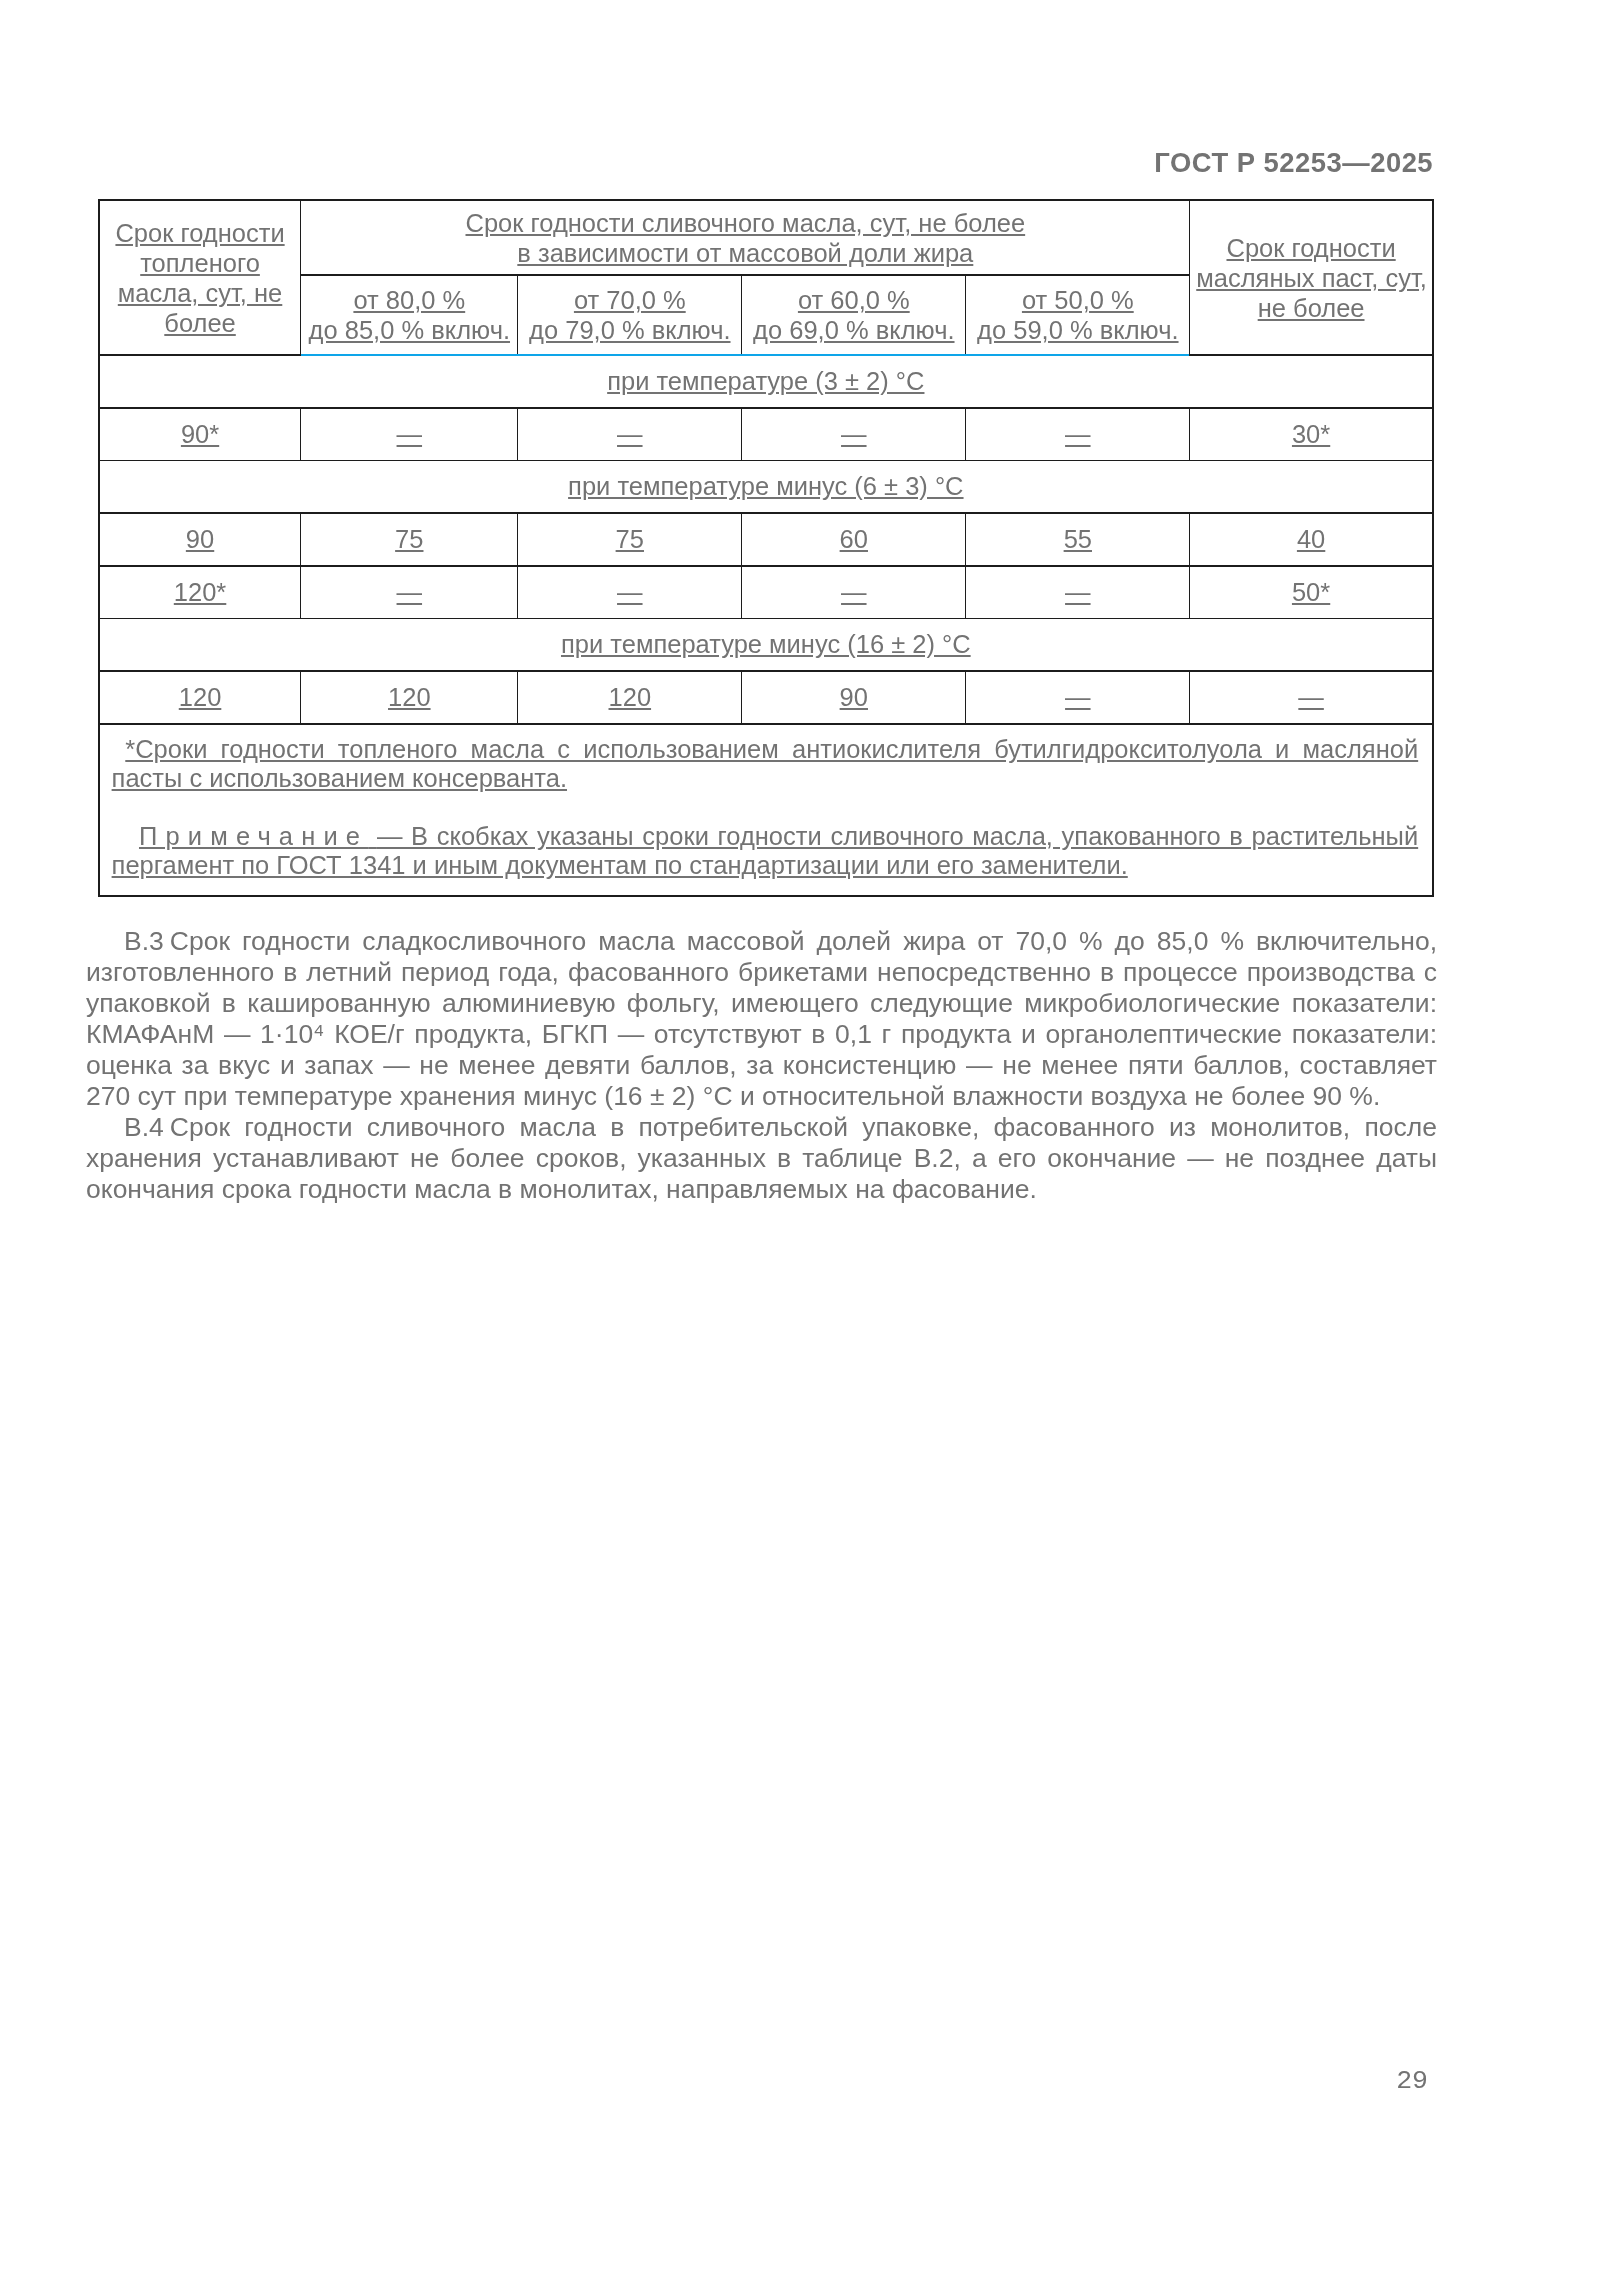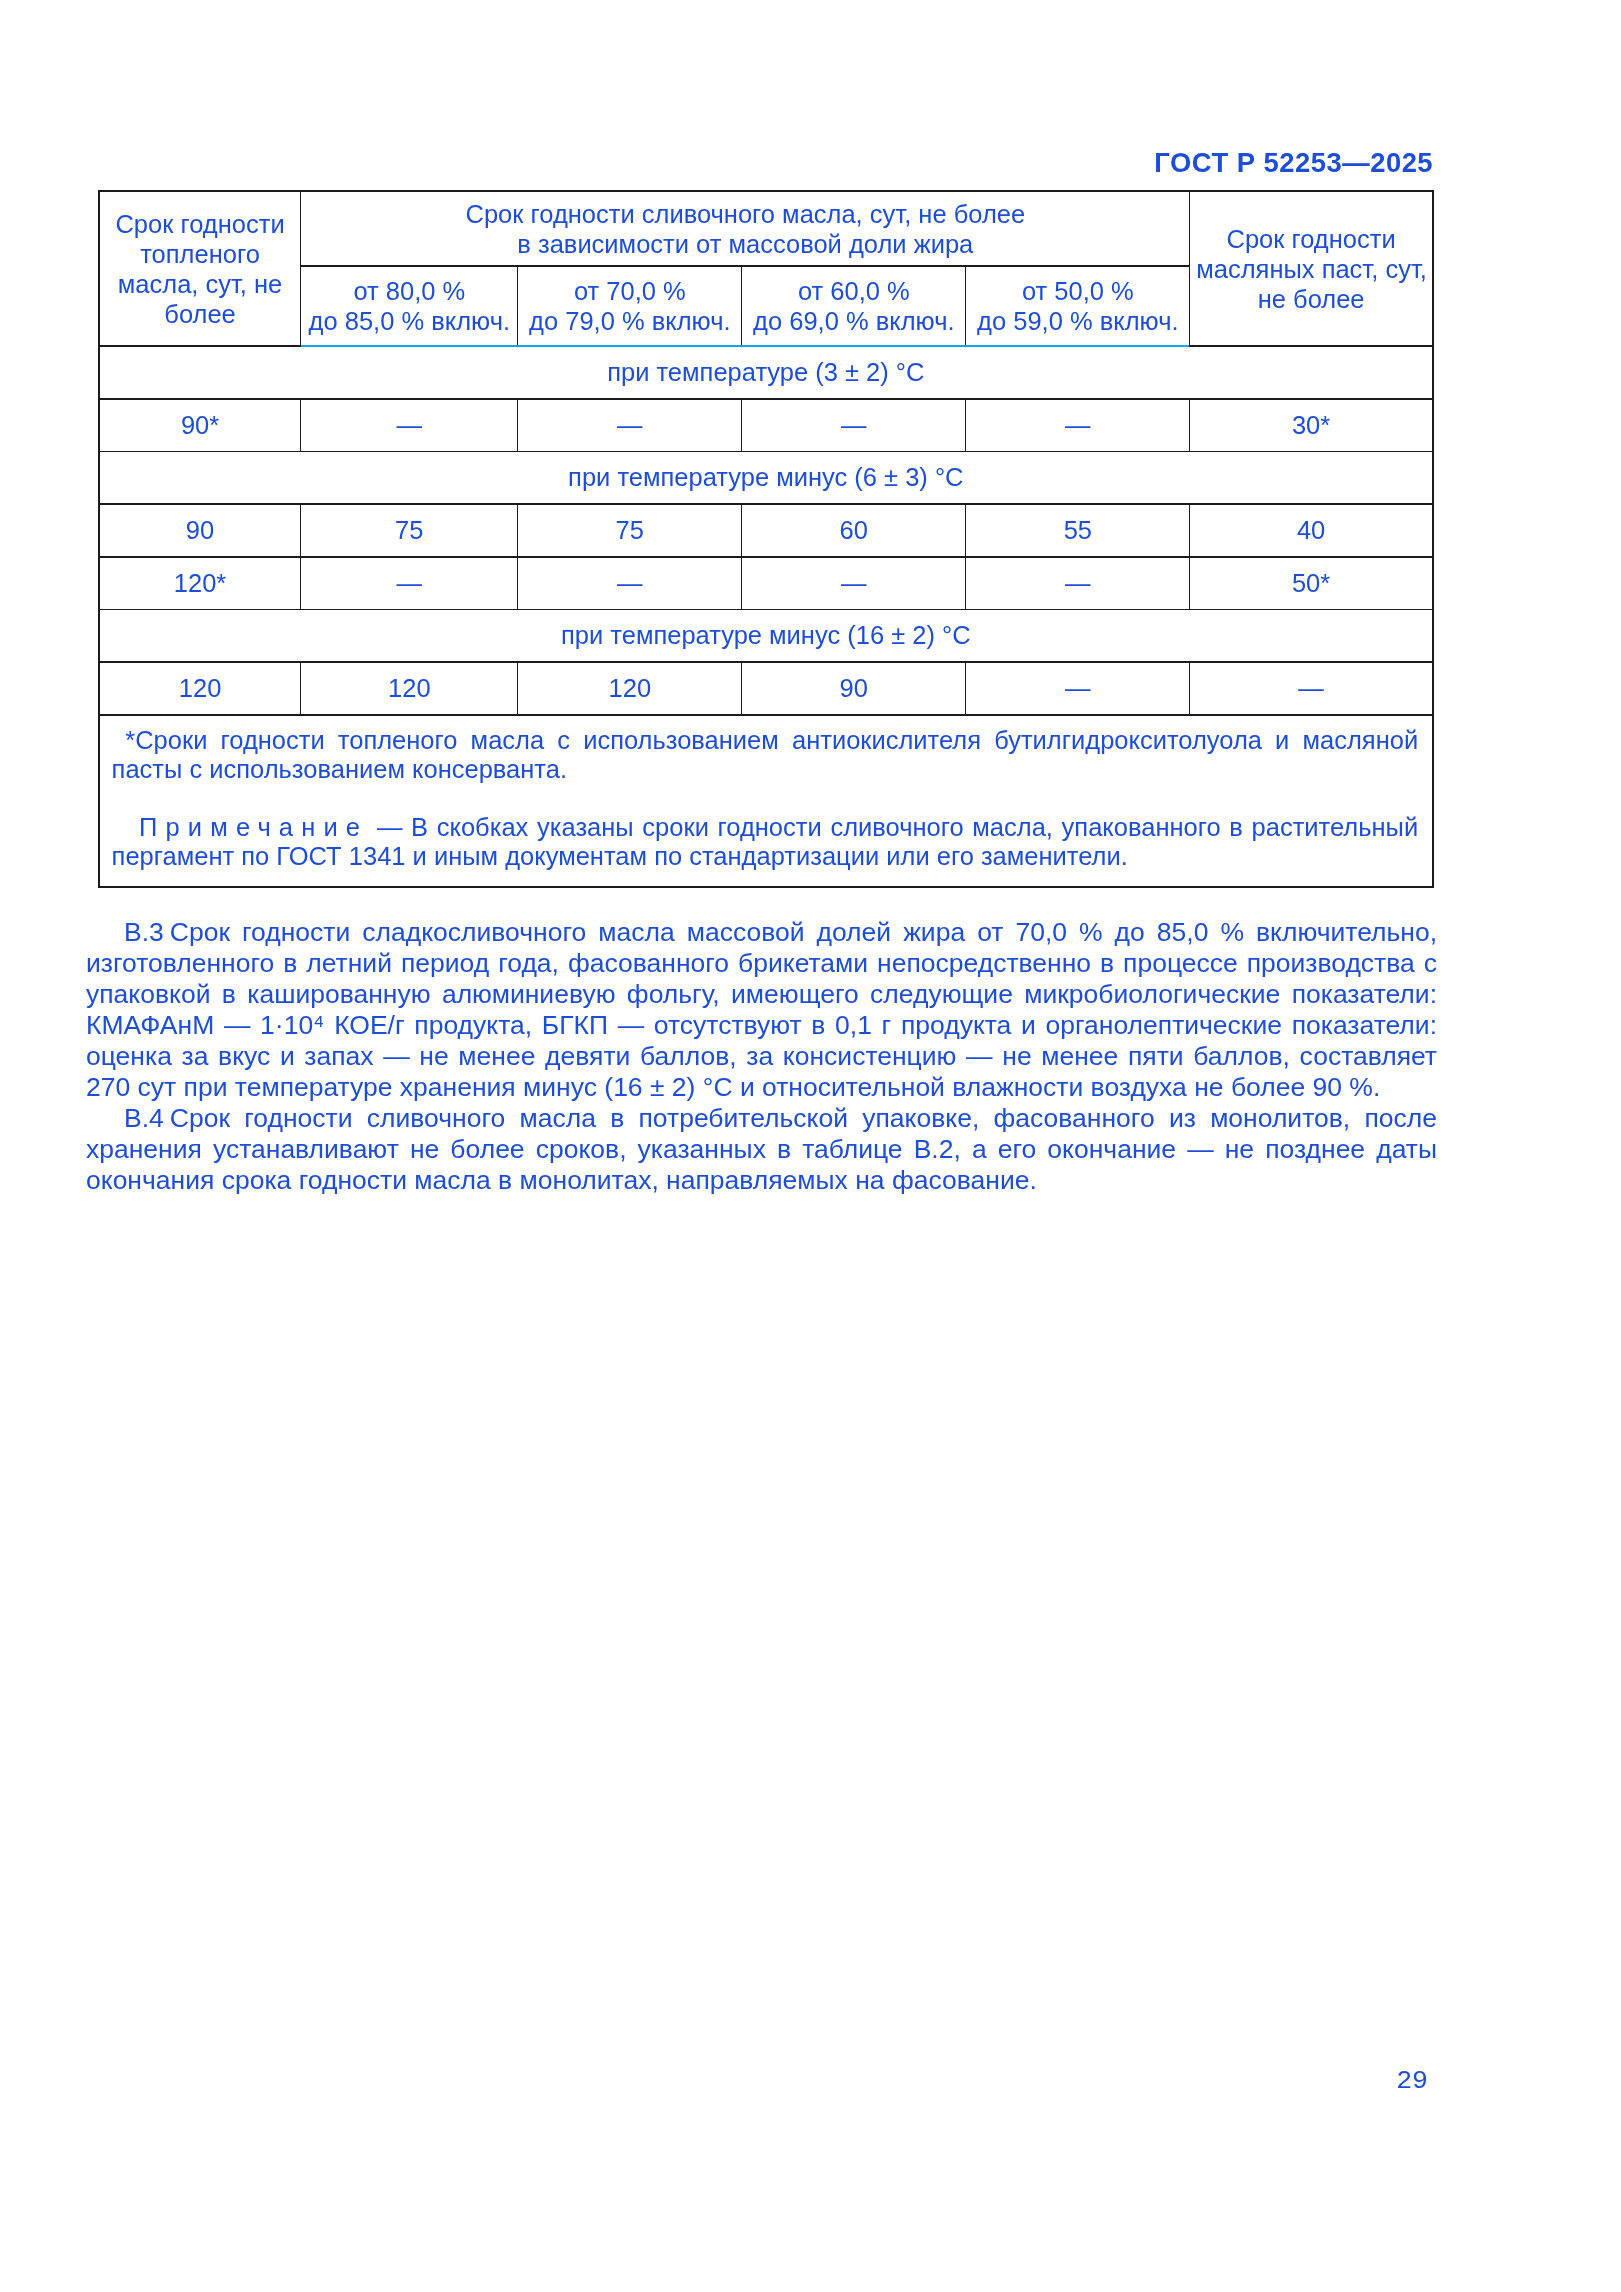--- a/index.html
+++ b/index.html
@@ -1,21 +1,21 @@
 <!DOCTYPE html>
 <html lang="ru"><head>
 <meta charset="utf-8">
 <style>
   html,body{margin:0;padding:0;background:#e8e8e8;}
   .page{
     position:relative;
     width:1621px;height:2293px;
     margin:0 auto;
     background:#ffffff;
-    color:#1d4ed8;
+    color:#737373;
     font-family:"Liberation Sans", sans-serif;
   }
   .content{
     position:absolute;
     left:86px;top:147px;
     width:1351px;
   }
   .gost-header{
     text-align:right;
     font-size:27.4px;
@@ -23,25 +23,26 @@
     padding-right:3.9px;
     letter-spacing:0.5px;
   }
   .table-caption{
     margin-top:49px;
     margin-left:11.8px;
     font-size:25.5px;
     font-style:italic;
   }
   table.shelf{
-    margin-top:11px;
+    margin-top:20px;
     margin-left:11.8px;
     width:1335px;
     border-collapse:collapse;
     table-layout:fixed;
+    text-decoration:underline;
   }
   table.shelf td{
     border:1px solid #1c1c1c;
     text-align:center;
     vertical-align:middle;
     font-size:25.5px;
     padding:2px 5.9px;
   }
   table.shelf{border:2px solid #1c1c1c;}
   .hline{white-space:nowrap;line-height:30px;}

